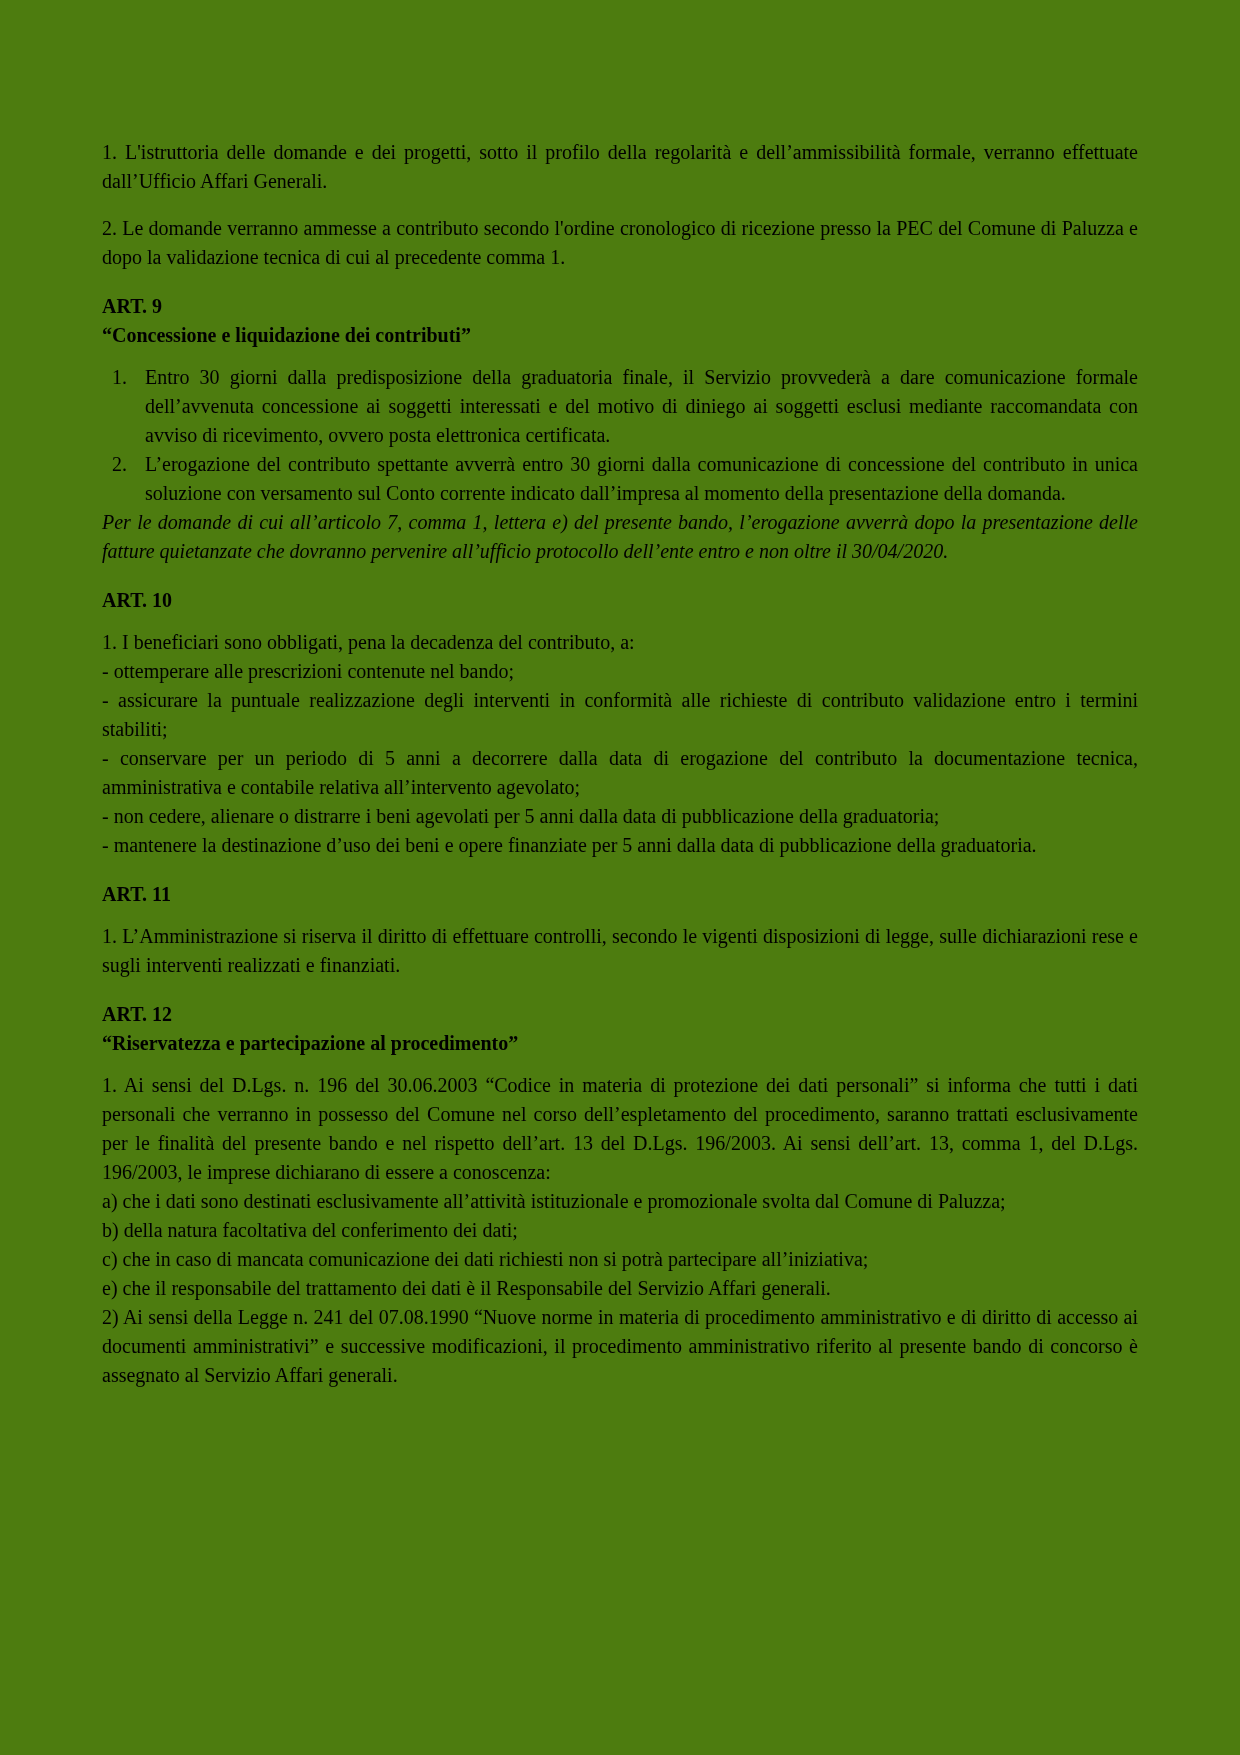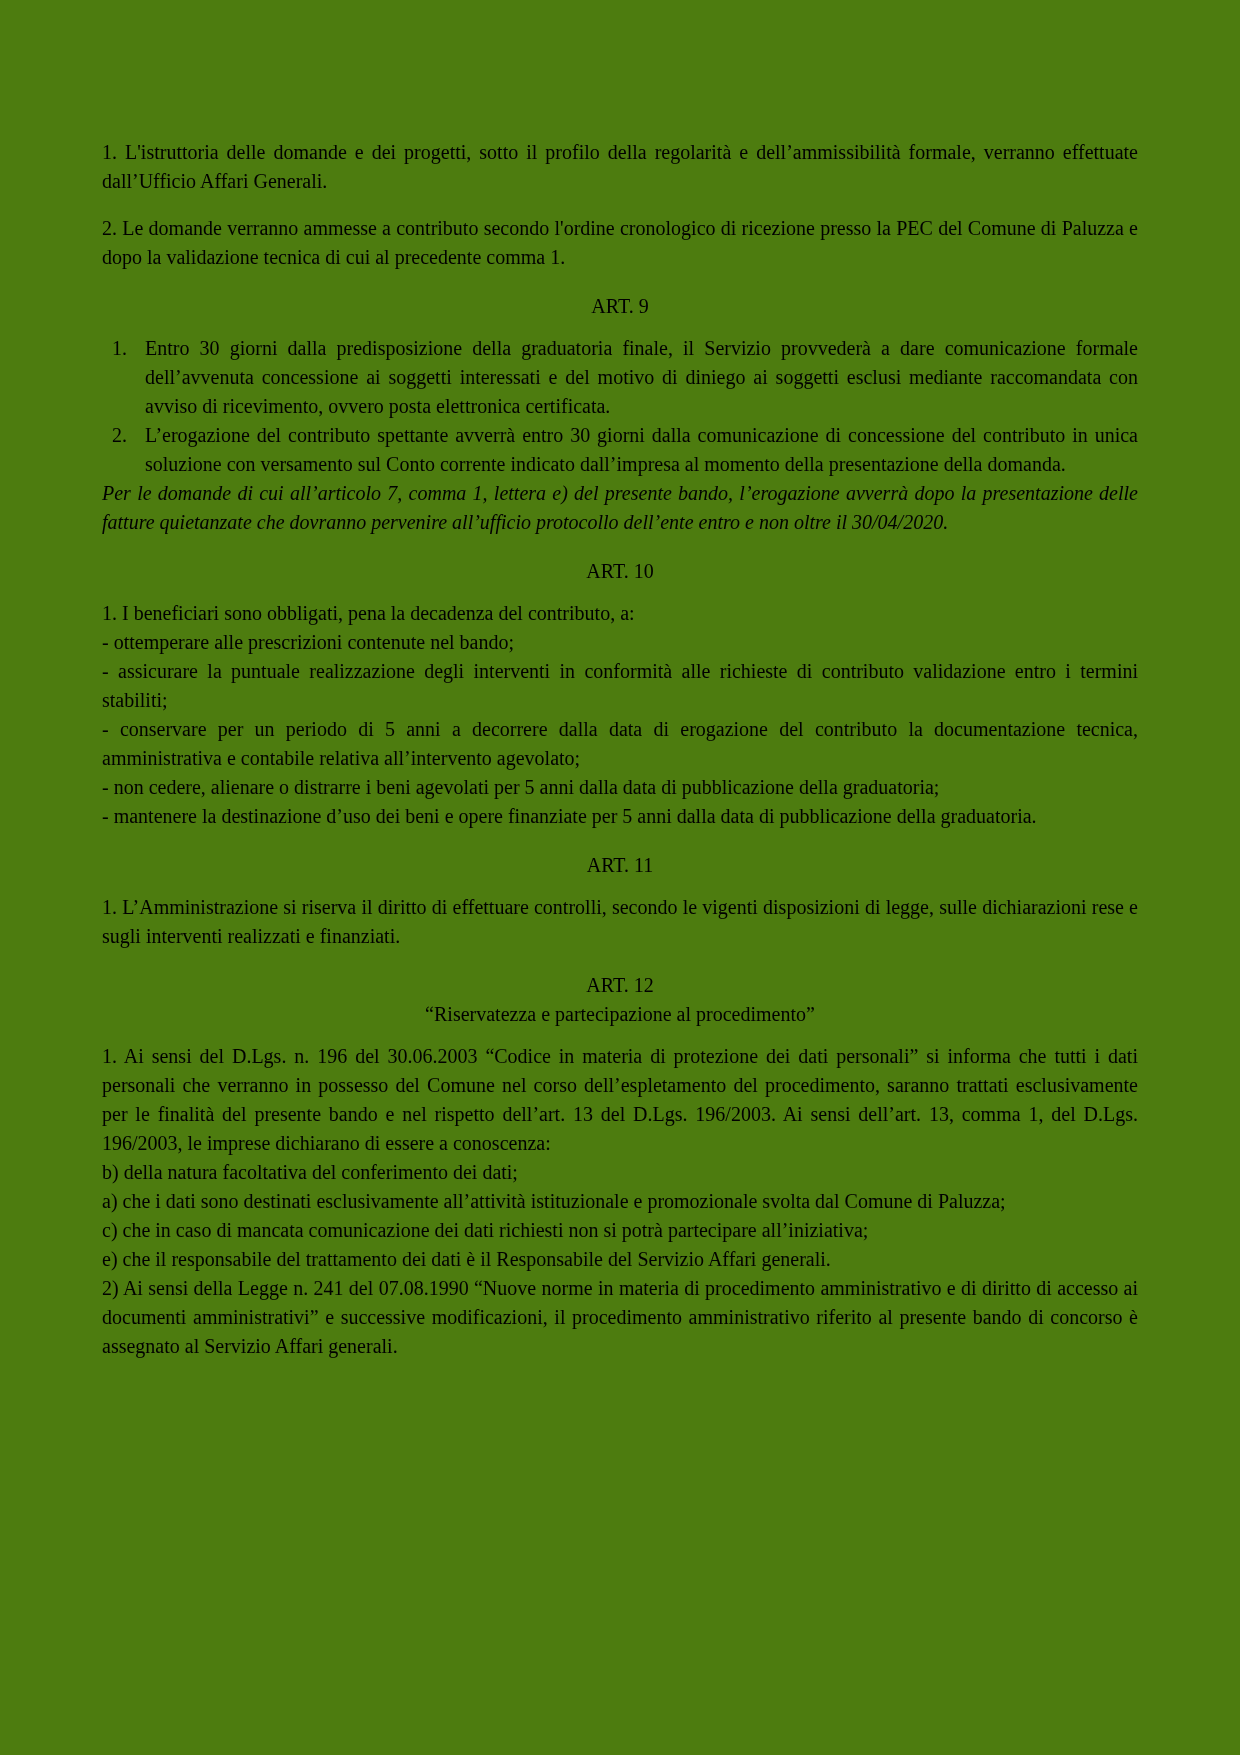--- a/index.html
+++ b/index.html
@@ -13,22 +13,22 @@
     padding: 138px 102px 0 102px;
     font-family: "Liberation Serif", "DejaVu Serif", serif;
     font-size: 20px;
     line-height: 29px;
     text-align: justify;
     overflow: hidden;
   }
   .page p { margin: 0; }
   p.para { margin-bottom: 18px; }
   .heading {
-    text-align: center;
-    font-weight: normal;
+    text-align: left;
+    font-weight: bold;
     margin-top: 20px;
     margin-bottom: 13px;
   }
   .heading p { margin: 0; }
   .numlist { margin: 0; }
   .numitem {
     position: relative;
     padding-left: 43px;
     margin: 0;
   }
@@ -45,20 +45,21 @@
 <body>
 
 <div class="page">
 
   <p class="para">1. L'istruttoria delle domande e dei progetti, sotto il profilo della regolarità e dell’ammissibilità formale, verranno effettuate dall’Ufficio Affari Generali.</p>
 
   <p class="para">2. Le domande verranno ammesse a contributo secondo l'ordine cronologico di ricezione presso la PEC del Comune di Paluzza e dopo la validazione tecnica di cui al precedente comma 1.</p>
 
   <div class="heading">
     <p>ART. 9</p>
+    <p>“Concessione e liquidazione dei contributi”</p>
   </div>
 
   <div class="numlist">
     <p class="numitem"><span class="num">1.</span><span>Entro 30 giorni dalla predisposizione della graduatoria finale, il Servizio provvederà a dare comunicazione formale dell’avvenuta concessione ai soggetti interessati e del motivo di diniego ai soggetti esclusi mediante raccomandata con avviso di ricevimento, ovvero posta elettronica certificata.</span></p>
     <p class="numitem"><span class="num">2.</span><span>L’erogazione del contributo spettante avverrà entro 30 giorni dalla comunicazione di concessione del contributo in unica soluzione con versamento sul Conto corrente indicato dall’impresa al momento della presentazione della domanda.</span></p>
     <p class="cont">Per le domande di cui all’articolo 7, comma 1, lettera e) del presente bando, l’erogazione avverrà dopo la presentazione delle fatture quietanzate che dovranno pervenire all’ufficio protocollo dell’ente entro e non oltre il 30/04/2020.</p>
   </div>
 
   <div class="heading">
     <p>ART. 10</p>
@@ -79,21 +80,21 @@
 
   <p>1. L’Amministrazione si riserva il diritto di effettuare controlli, secondo le vigenti disposizioni di legge, sulle dichiarazioni rese e sugli interventi realizzati e finanziati.</p>
 
   <div class="heading">
     <p>ART. 12</p>
     <p>“Riservatezza e partecipazione al procedimento”</p>
   </div>
 
   <div class="tight">
     <p>1. Ai sensi del D.Lgs. n. 196 del 30.06.2003 “Codice in materia di protezione dei dati personali” si informa che tutti i dati personali che verranno in possesso del Comune nel corso dell’espletamento del procedimento, saranno trattati esclusivamente per le finalità del presente bando e nel rispetto dell’art. 13 del D.Lgs. 196/2003. Ai sensi dell’art. 13, comma 1, del D.Lgs. 196/2003, le imprese dichiarano di essere a conoscenza:</p>
+    <p>a) che i dati sono destinati esclusivamente all’attività istituzionale e promozionale svolta dal Comune di Paluzza;</p>
     <p>b) della natura facoltativa del conferimento dei dati;</p>
-    <p>a) che i dati sono destinati esclusivamente all’attività istituzionale e promozionale svolta dal Comune di Paluzza;</p>
     <p>c) che in caso di mancata comunicazione dei dati richiesti non si potrà partecipare all’iniziativa;</p>
     <p>e) che il responsabile del trattamento dei dati è il Responsabile del Servizio Affari generali.</p>
   </div>
 
   <p class="lastpara">2) Ai sensi della Legge n. 241 del 07.08.1990 “Nuove norme in materia di procedimento amministrativo e di diritto di accesso ai documenti amministrativi” e successive modificazioni, il procedimento amministrativo riferito al presente bando di concorso è assegnato al Servizio Affari generali.</p>
 
 </div>
 
 </body></html>

